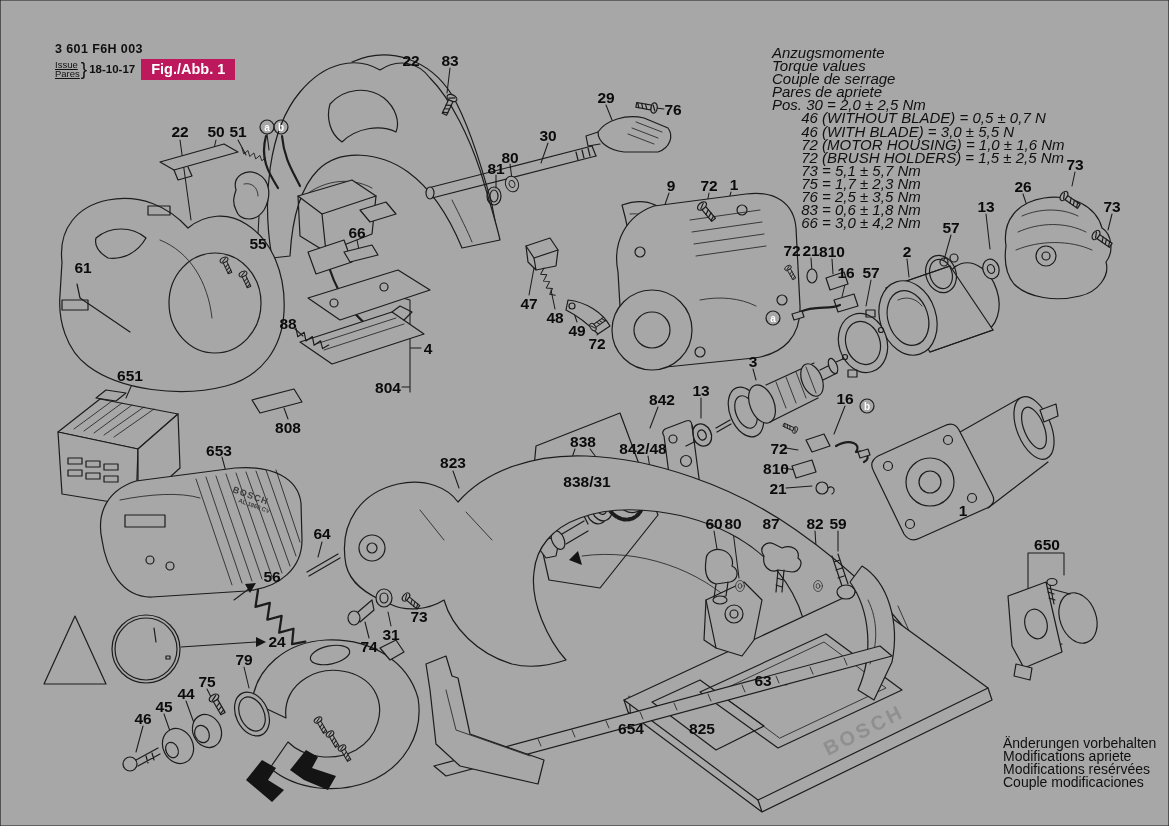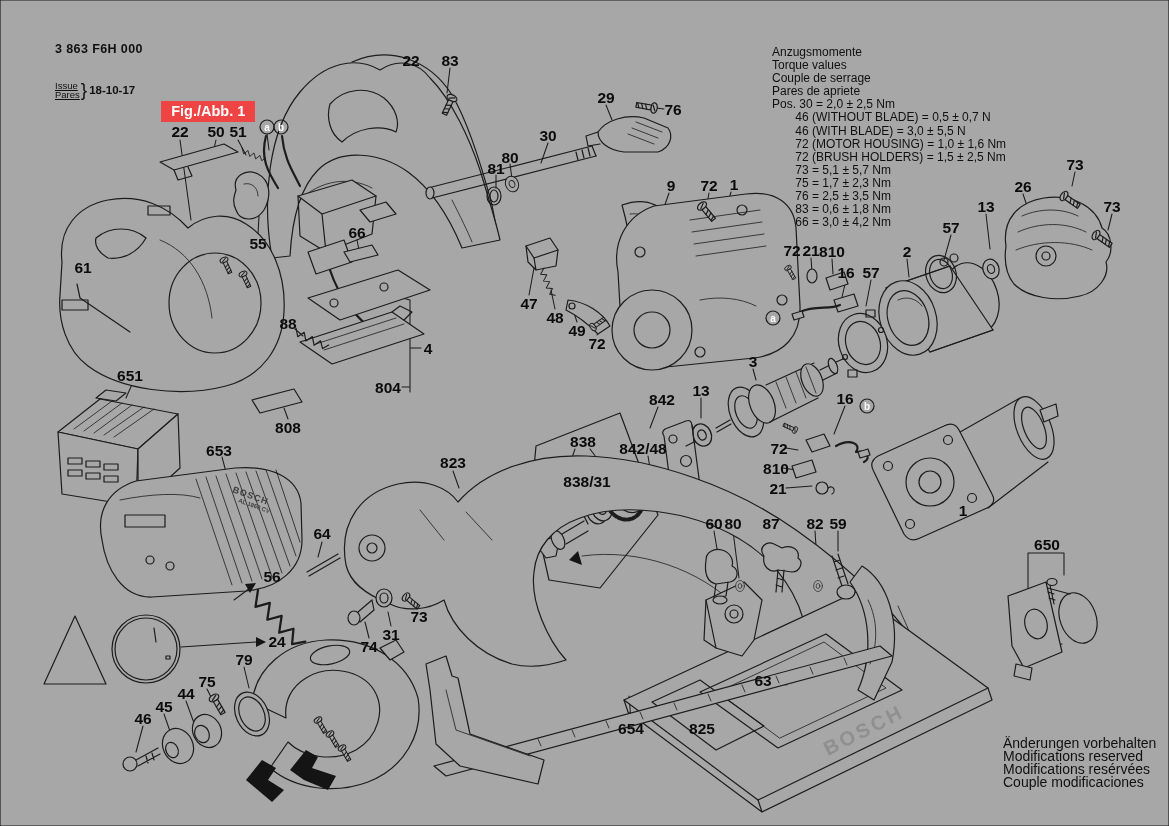--- a/index.html
+++ b/index.html
@@ -32,26 +32,26 @@
   .charger-brand{font:bold 9px "Liberation Sans",sans-serif;fill:#3c3c3c;
           letter-spacing:1px;}
   .charger-model{font:bold 6px "Liberation Sans",sans-serif;fill:#3c3c3c;}
 
   
   .header{position:absolute;left:55px;top:42px;}
   .product-code{font-size:12.5px;font-weight:bold;letter-spacing:.4px;}
   .issue-row{display:flex;align-items:center;margin-top:2px;}
   .issue-labels{font-size:9.5px;line-height:9.5px;text-decoration:underline;}
   .brace{font-size:19px;font-weight:400;margin:0 2px 0 1px;}
-  .date{font-size:11.5px;font-weight:bold;margin-right:26px;}
-  .fig-box{background:#ef4444;color:#fff;font-weight:bold;font-size:14.5px;
-           padding:2px 10px 3px 10px;margin-top:43px;}
-
-  .torque{position:absolute;left:772px;top:46px;font-size:12px;
-          line-height:13.1px;white-space:pre;}
+  .date{font-size:11.5px;font-weight:bold;margin-right:6px;}
+  .fig-box{background:#be185d;color:#fff;font-weight:bold;font-size:14.5px;
+           padding:2px 10px 3px 10px;}
+
+  .torque{position:absolute;left:772px;top:46px;font-size:15px;
+          line-height:13.1px;white-space:pre;font-style:italic;}
   .footer-note{position:absolute;left:1003px;top:737px;font-size:14px;
           line-height:13px;}
 </style>
 </head>
 <body>
 
 <div class="page">
 
   <svg id="diagram" width="1169" height="826" viewBox="0 0 1169 826">
     <defs>
@@ -567,34 +567,34 @@
           <text x="773" y="318.5" class="marker-letter">a</text>
         </g>
         <g>
           <circle cx="867" cy="406" r="7" class="marker-circle"></circle>
           <text x="867" y="406.5" class="marker-letter">b</text>
         </g>
       </g>
   </svg>
 
   <div class="header">
-    <div class="product-code">3 863 F6H 000</div>
+    <div class="product-code">3 601 F6H 003</div>
     <div class="issue-row">
       <div class="issue-labels">
         <div>Issue</div>
         <div>Pares</div>
       </div>
       <div class="brace">}</div>
       <div class="date">18-10-17</div>
       <div class="fig-box">Fig./Abb. 1</div>
     </div>
   </div>
 
   <div id="torque-note" class="torque"><div>Anzugsmomente</div><div>Torque values</div><div>Couple de serrage</div><div>Pares de apriete</div><div>Pos. 30 = 2,0 ± 2,5 Nm</div><div>       46 (WITHOUT BLADE) = 0,5 ± 0,7 N</div><div>       46 (WITH BLADE) = 3,0 ± 5,5 N</div><div>       72 (MOTOR HOUSING) = 1,0 ± 1,6 Nm</div><div>       72 (BRUSH HOLDERS) = 1,5 ± 2,5 Nm</div><div>       73 = 5,1 ± 5,7 Nm</div><div>       75 = 1,7 ± 2,3 Nm</div><div>       76 = 2,5 ± 3,5 Nm</div><div>       83 = 0,6 ± 1,8 Nm</div><div>       66 = 3,0 ± 4,2 Nm</div></div>
 
   <div id="footer-note" class="footer-note">
       <div>Änderungen vorbehalten</div>
-      <div>Modifications reserved</div>
+      <div>Modifications apriete</div>
       <div>Modifications resérvées</div>
       <div>Couple modificaciones</div>
     </div>
 
 </div>
 
 </body></html>

